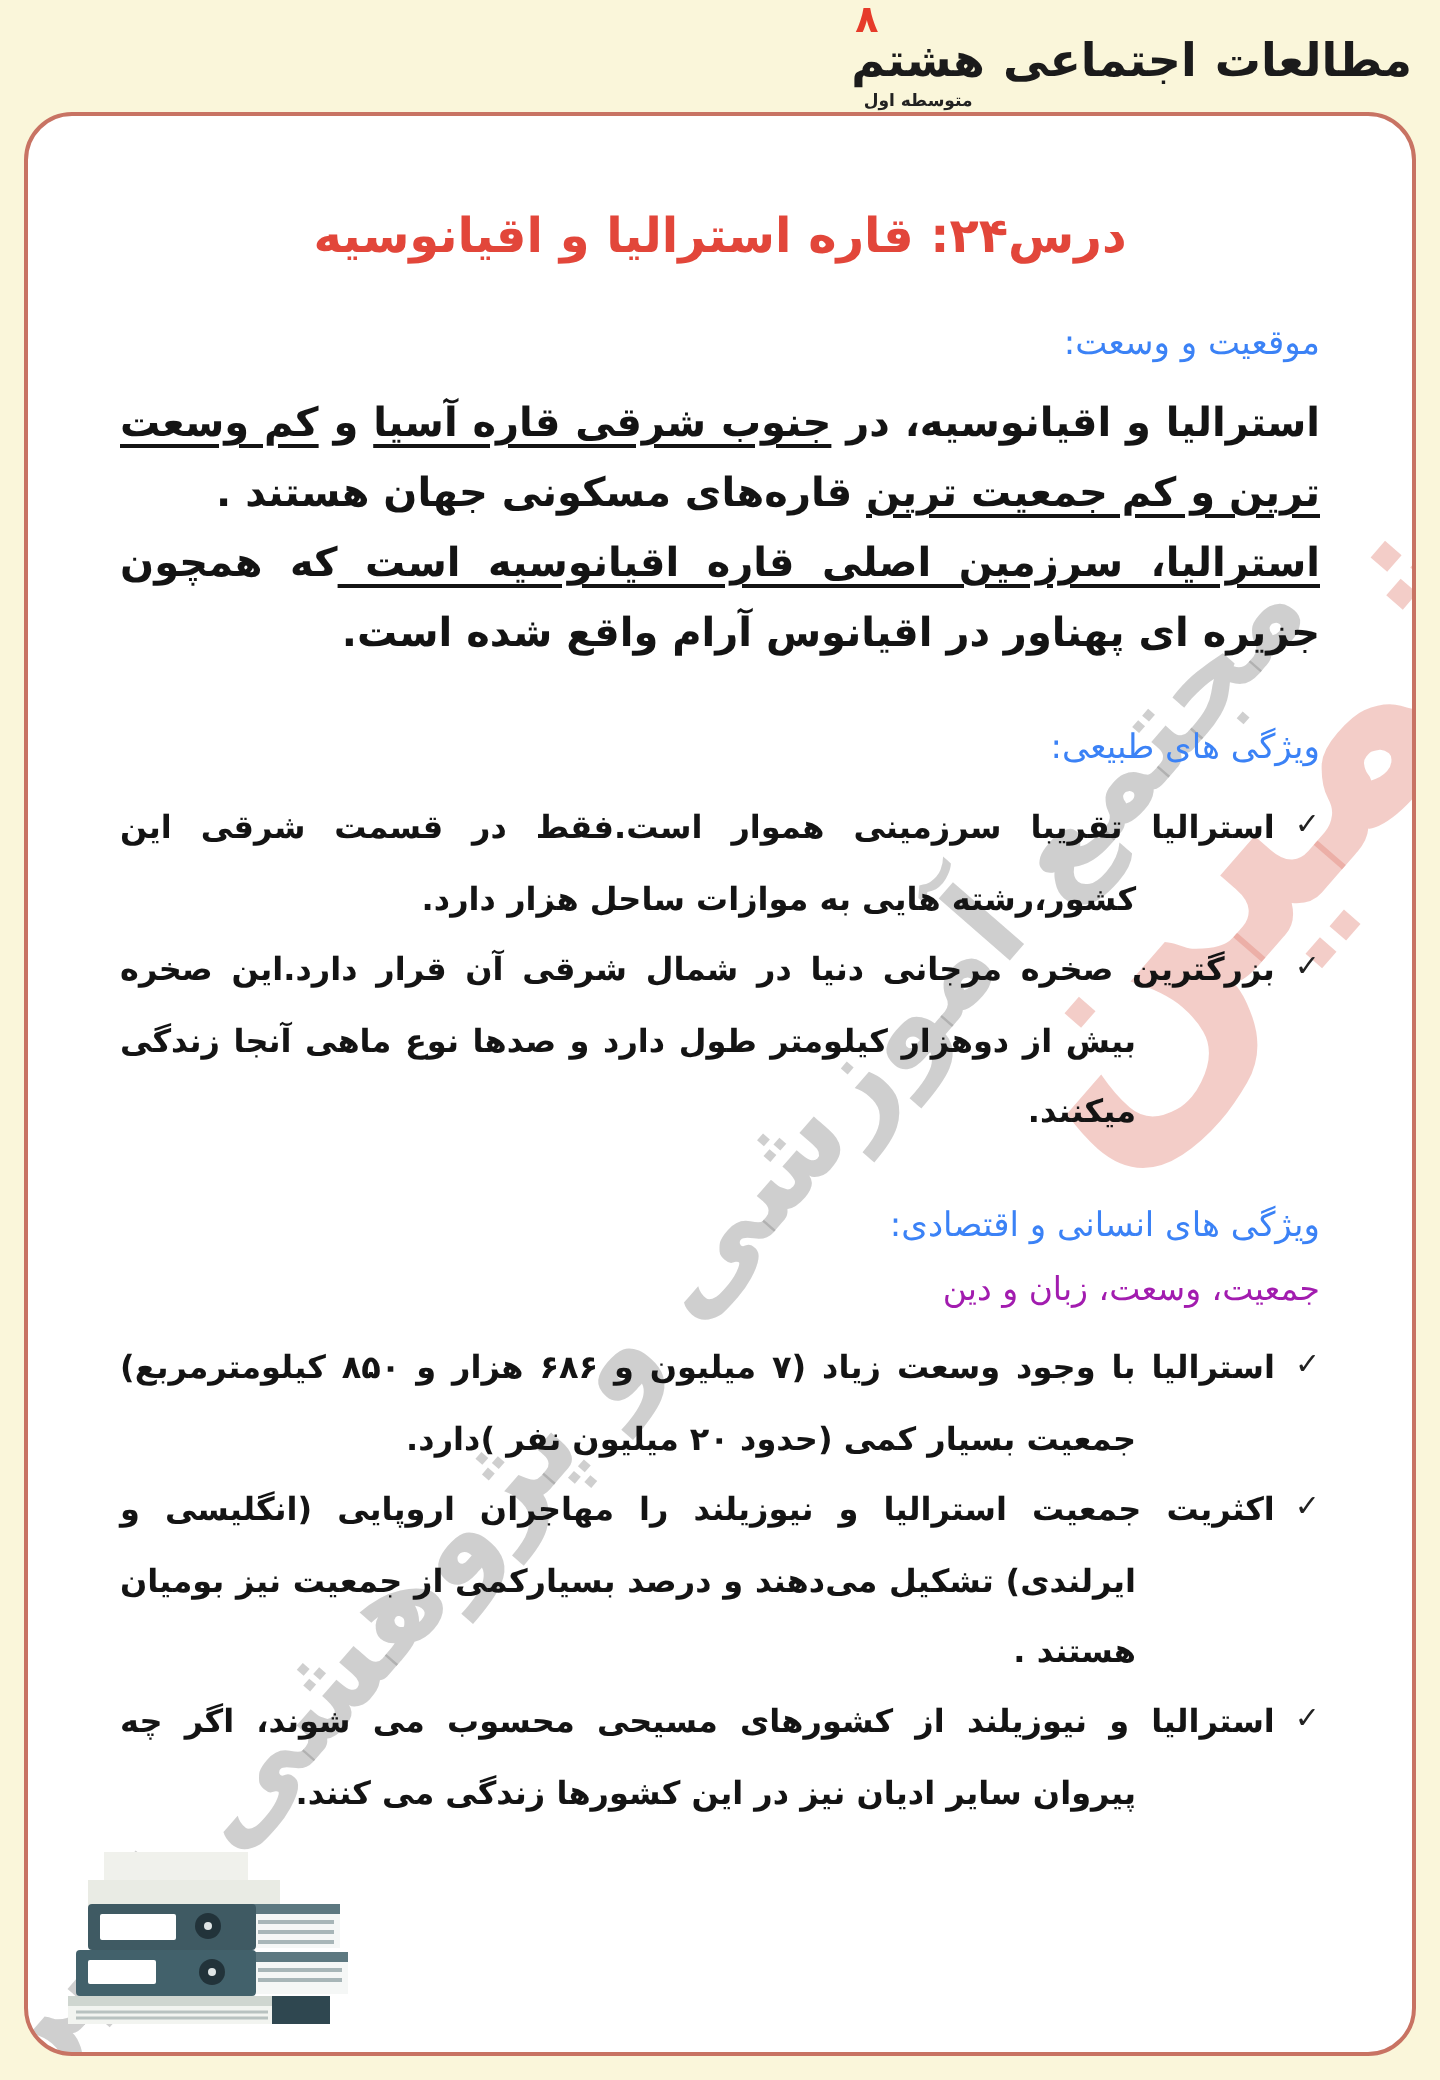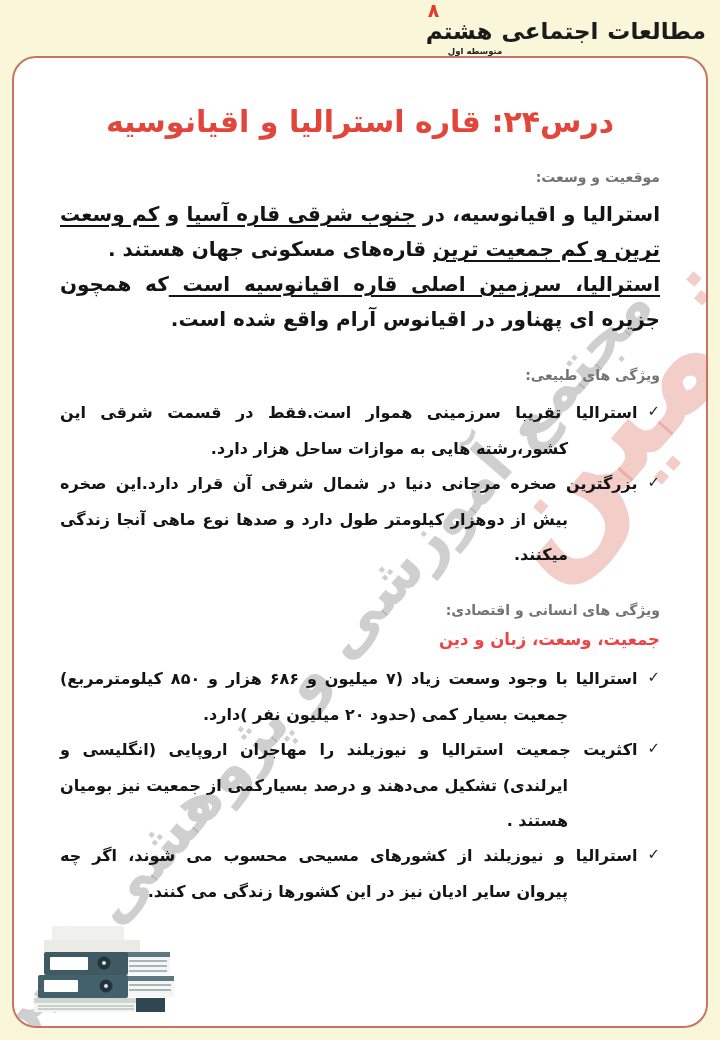--- a/index.html
+++ b/index.html
@@ -15,21 +15,21 @@
     display:flex;direction:rtl;align-items:baseline;gap:9px;
     font-weight:bold;font-size:23px;color:#1b1b1b;white-space:nowrap;
   }
   .logo .word{letter-spacing:1px;}
   .logo-brand{position:relative;display:inline-block;letter-spacing:2px;}
   .logo-caret{
     position:absolute;top:-17px;left:2px;
     font-size:19px;font-weight:bold;line-height:1;
   }
   .logo-sub{
-    position:absolute;bottom:-12px;left:16px;width:100%;
+    position:absolute;bottom:-12px;left:0;width:100%;
     font-size:8.5px;font-weight:bold;color:#222;
     text-align:center;letter-spacing:1px;
   }
   
   .card{
     position:absolute;left:12px;right:12px;top:56px;height:972px;
     box-sizing:border-box;
     background:#fff;border:2px solid #c87363;border-radius:24px;
     padding:0 46px;overflow:hidden;
   }
@@ -41,29 +41,29 @@
     font-size:62px;color:rgba(128,128,128,0.38);
     transform:rotate(-49deg);
   }
   .wm-pink{
     top:270px;left:430px;
     font-size:150px;color:rgba(224,130,117,0.40);
     transform:rotate(-49deg);
   }
   
   .doc-title{
-    text-align:center;font-size:30px;font-weight:bold;
+    text-align:center;font-size:24px;font-weight:bold;
     margin:46px 0 28px;color:#e2463a;
   }
   .sec-heading{
-    color:#737373;font-size:14px;font-weight:bold;
+    color:#3b82f6;font-size:17px;font-weight:normal;
     margin:30px 0 12px;
   }
   .sub-heading{
-    color:#ef4444;font-size:16.5px;font-weight:bold;
+    color:#a21caf;font-size:16.5px;font-weight:normal;
     margin:8px 0 12px;
   }
   .para{
     margin:0;line-height:35px;font-size:20px;font-weight:bold;color:#141414;
     text-align:justify;
   }
   .u{text-decoration:underline;text-underline-offset:4px;}
   .bullet{
     position:relative;line-height:35px;font-size:16px;font-weight:bold;color:#141414;
     text-align:justify;

